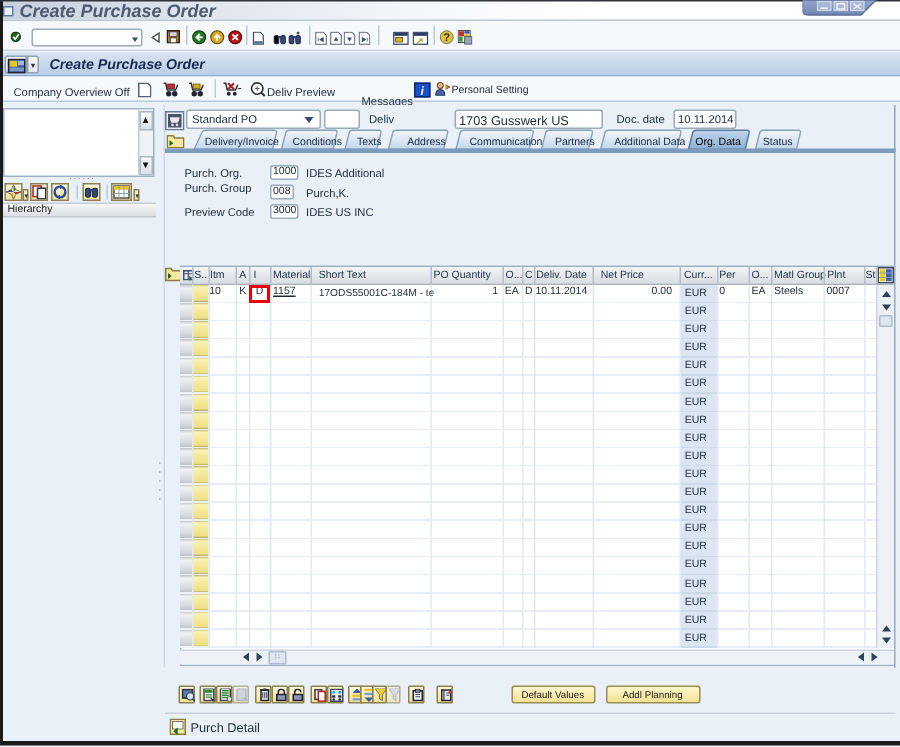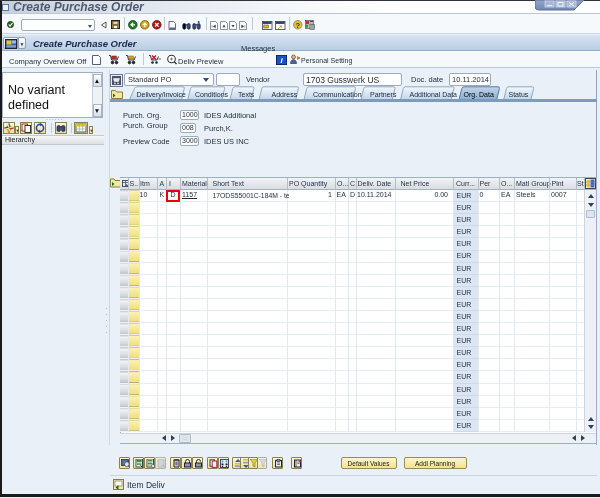--- a/index.html
+++ b/index.html
@@ -174,21 +174,21 @@
         <rect x="7" y="1.5" width="4" height="3" fill="#9ab8e0"></rect>
         <rect x="1.5" y="6" width="9.5" height="2.5" fill="#7a98c8"></rect>
       </svg>
     </div>
  <div class="ab" style="left:18px;top:37px;width:8px;height:12px;background:linear-gradient(#fdfdfd,#dfe5ec);border:1px solid #8fa3b8;border-radius:0 2px 2px 0;font-size:5px;color:#333;text-align:center;line-height:12px">▼</div>
  <div class="tx" style="left:33px;top:37.5px;font-size:9.5px;font-weight:bold;font-style:italic;color:#16294a">Create Purchase Order</div>
 
  <div class="ab" style="left:0;top:51px;width:600px;height:17px;background:#f6f9fc;border-bottom:1px solid #b9c9d9"></div>
  <div class="tx" style="left:9px;top:57px;font-size:7.5px">Company Overview Off</div>
  <div class="tx" style="left:178px;top:57px;font-size:7.5px">Deliv Preview</div>
- <div class="tx" style="left:241px;top:44px;font-size:7.5px">Messages</div>
+ <div class="tx" style="left:241px;top:63px;font-size:7.5px">Messages</div>
  <div class="tx" style="left:301px;top:57px;font-size:7px">Personal Setting</div>
  <div class="ab" style="left:92px;top:55px;width:9px;height:10px">
       <svg width="9" height="10">
         <path d="M.5 .5h6l2 2v7h-8z" fill="#fff" stroke="#555f74"></path>
       </svg>
     </div>
  <div class="ab" style="left:108px;top:54px;width:12px;height:11px">
       <svg width="12" height="11">
         <path d="M1 1.5h1.5l1 4.5h5.5l1.5-3.5" fill="none" stroke="#333" stroke-width="1"></path>
         <rect x="3.8" y="2" width="4.6" height="3" fill="#c03030" stroke="#601010" stroke-width=".5"></rect>
@@ -224,21 +224,20 @@
  <div class="ab" style="left:276px;top:55px;width:11px;height:10px;background:#1a50c8;border:1px solid #0a2a70;color:#fff;font-size:8px;font-weight:bold;font-style:italic;text-align:center;line-height:10px">i</div>
  <div class="ab" style="left:289px;top:54px;width:12px;height:11px">
       <svg width="12" height="11">
         <circle cx="4.5" cy="3" r="2" fill="#e8b080" stroke="#704a20" stroke-width=".7"></circle>
         <path d="M1.5 9.5c0-2.5 1.3-3.8 3-3.8s3 1.3 3 3.8z" fill="#4a66a0" stroke="#2a3a60" stroke-width=".7"></path>
         <path d="M8 2.5l3 1.5-3 1.5" fill="#caa020" stroke="#6a5210" stroke-width=".6"></path>
       </svg>
     </div>
 
  <div class="ab" style="left:2px;top:72px;width:101px;height:46px;background:#fff;border:1px solid #9fb0c2"></div>
- <div class="tx" style="left:8px;top:83px;font-size:12.5px;color:#111;line-height:15px">No variant<br>defined</div>
  <div class="ab" style="left:92px;top:73px;width:10px;height:44px;background:#eef1f5;border-left:1px solid #c4cdd8"></div>
  <div class="ab" style="left:92.5px;top:74px;width:9px;height:13px;background:linear-gradient(#fbfcfd,#d9dfe7);border:1px solid #aab6c4;font-size:6.5px;text-align:center;line-height:12px;color:#111">▲</div>
  <div class="ab" style="left:92.5px;top:104px;width:9px;height:13px;background:linear-gradient(#fbfcfd,#d9dfe7);border:1px solid #aab6c4;font-size:6.5px;text-align:center;line-height:12px;color:#111">▼</div>
  <div class="tx" style="left:46px;top:114px;font-size:7px;color:#8a96a4;letter-spacing:1px">......</div>
  <div class="ab" style="left:3px;top:122px;width:11.5px;height:12px;background:linear-gradient(#fdf8dc,#f0e09a);border:1px solid #8a8050">
    <svg width="10" height="10">
         <path d="M5 0L6.5 3.5L5 5z" fill="#2a8a2a"></path>
         <path d="M10 5L6.5 6.5L5 5z" fill="#cc2222"></path>
         <path d="M5 10L3.5 6.5L5 5z" fill="#e8c820"></path>
         <path d="M0 5L3.5 3.5L5 5z" fill="#2244cc"></path>
@@ -287,21 +286,21 @@
         <rect x="2" y="2" width="9" height="9" fill="#4a5468"></rect>
         <path d="M3.5 4.5h6l-1 3h-4.2z" fill="#e8e8ee" stroke="#fff" stroke-width=".5"></path>
         <circle cx="5" cy="9.3" r=".9" fill="#ddd"></circle>
         <circle cx="8" cy="9.3" r=".9" fill="#ddd"></circle>
       </svg>
     </div>
  <div class="inp" style="left:124px;top:73px;width:90px;height:13px"></div>
  <div class="tx" style="left:128px;top:75px;font-size:7.5px">Standard PO</div>
  <div class="ab" style="left:203px;top:78px;width:0;height:0;border-left:3.5px solid transparent;border-right:3.5px solid transparent;border-top:4.5px solid #2f4d78"></div>
  <div class="inp" style="left:216px;top:73px;width:24px;height:13px"></div>
- <div class="tx" style="left:246px;top:75px;font-size:7.5px">Vendor</div>
+ <div class="tx" style="left:246px;top:75px;font-size:7.5px">Deliv</div>
  <div class="inp" style="left:303px;top:73px;width:99px;height:13px"></div>
  <div class="tx" style="left:306px;top:75px;font-size:8.5px">1703 Gusswerk US</div>
  <div class="tx" style="left:411px;top:75px;font-size:7.5px">Doc. date</div>
  <div class="inp" style="left:449px;top:73px;width:42px;height:13px"></div>
  <div class="tx" style="left:452px;top:75px;font-size:7.5px">10.11.2014</div>
  <div class="ab" style="left:111px;top:88px;width:12px;height:11px">
       <svg width="12" height="11">
         <path d="M.5 2.5h4l1 1.5h6v6.5H.5z" fill="#f5e9a0" stroke="#8a7c42"></path>
         <path d="M2 5.5l2.5 2-2.5 2z" fill="#1a6a1a"></path>
       </svg>
@@ -583,18 +582,18 @@
  <div class="ab" style="left:403.5px;top:457px;width:63px;height:11.5px;background:linear-gradient(#fdf6ce,#f3e193);border:1px solid #9a8c52;border-radius:2px;font-size:6.5px;text-align:center;line-height:11px;color:#1a1a1a">Addl Planning</div>
 
  <div class="ab" style="left:110px;top:475px;width:487px;height:18px;border-top:1px solid #c9d4e0"></div>
  <div class="ab" style="left:113px;top:479px;width:11px;height:11px">
       <svg width="11" height="11">
         <rect x=".5" y=".5" width="10" height="10" fill="#f5e9a0" stroke="#8a7c42"></rect>
         <rect x="2" y="2" width="7" height="5" fill="#fff" stroke="#667" stroke-width=".6"></rect>
         <path d="M2.5 8.5l3-2.5v5z" fill="#1a6a1a"></path>
       </svg>
     </div>
- <div class="tx" style="left:127px;top:480px;font-size:8.5px">Item Deliv</div>
+ <div class="tx" style="left:127px;top:480px;font-size:8.5px">Purch Detail</div>
 
  <div class="ab" style="left:0;top:0;width:2px;height:495px;background:#1a1a1a"></div>
  <div class="ab" style="left:0;top:0;width:600px;height:1.2px;background:#30343a"></div>
  <div class="ab" style="left:0;top:494px;width:600px;height:2.5px;background:#1a1a1a"></div>
 </div>
 
 </body></html>

